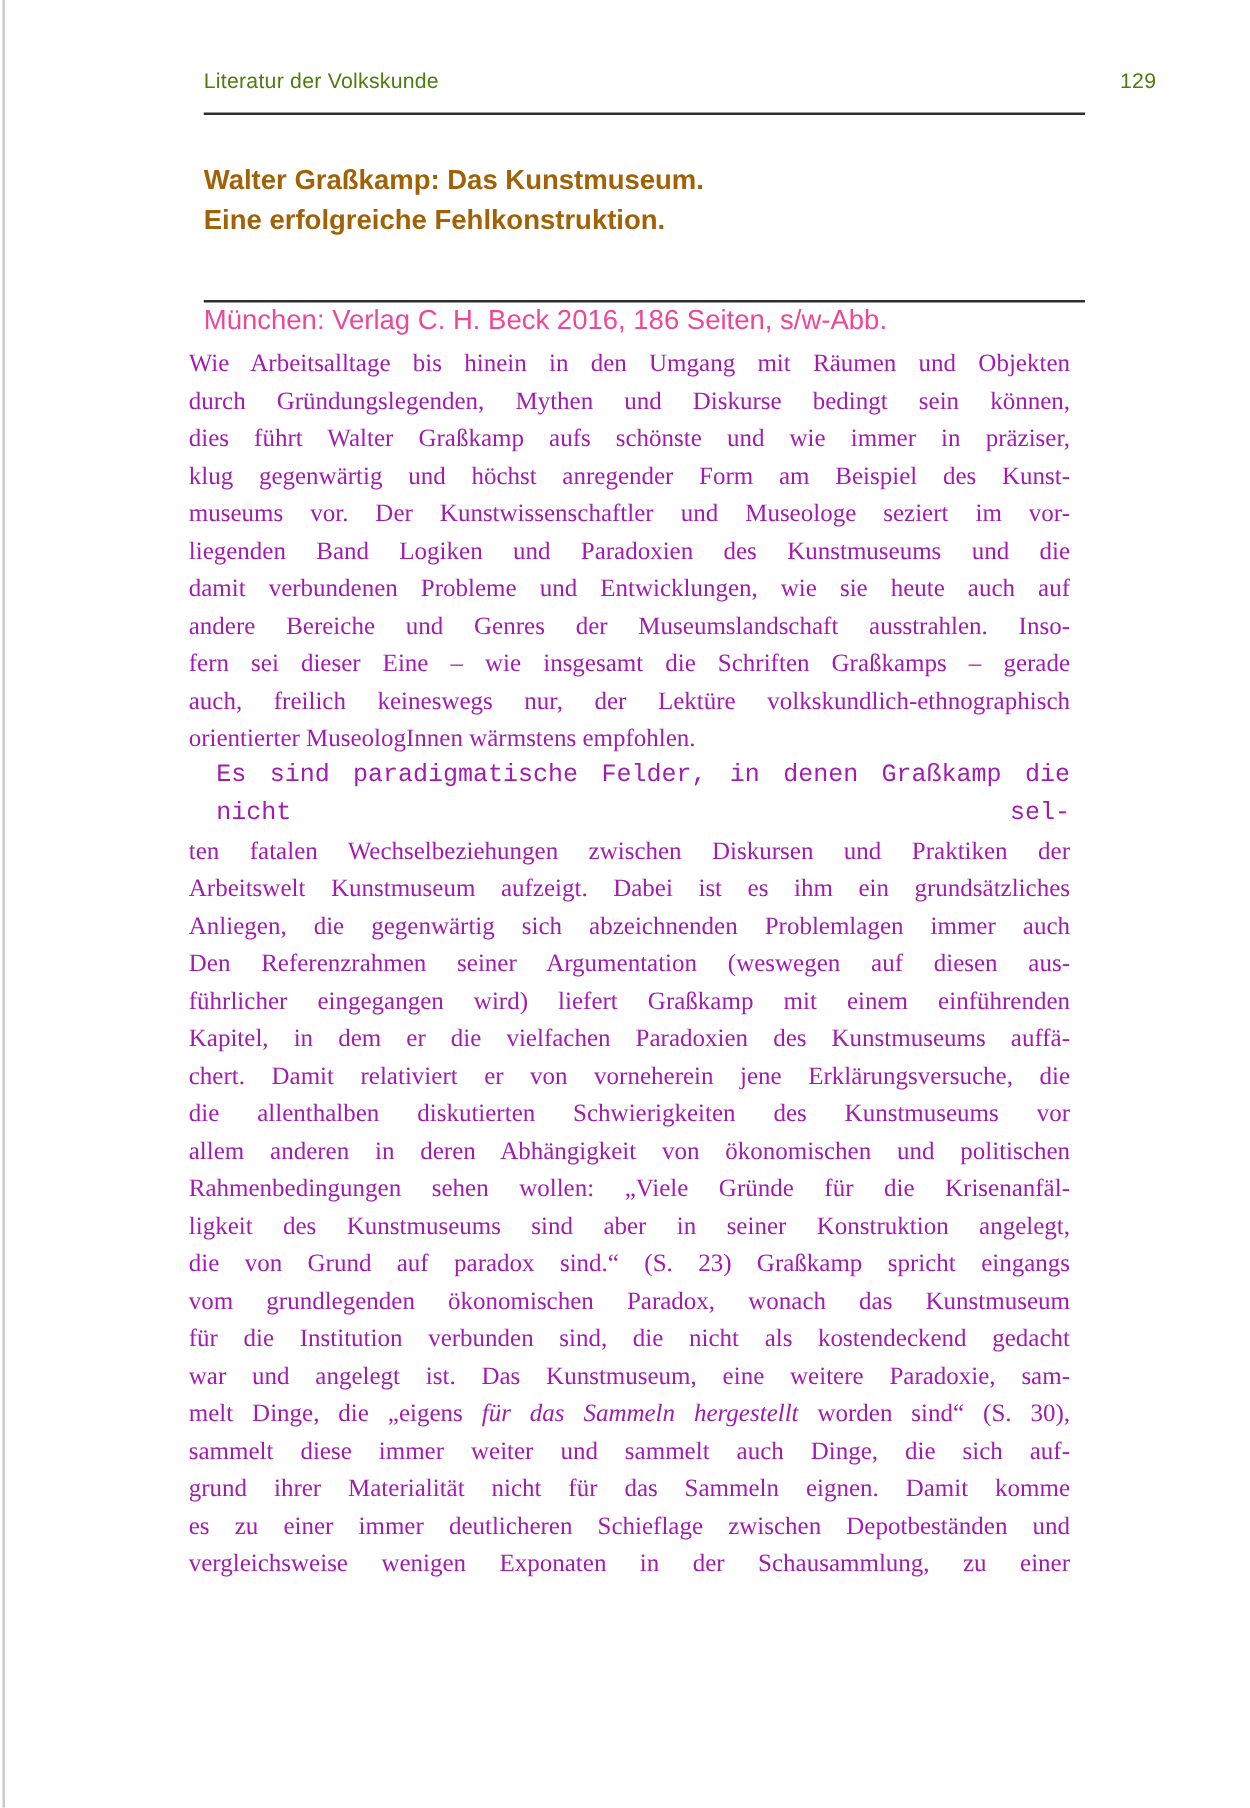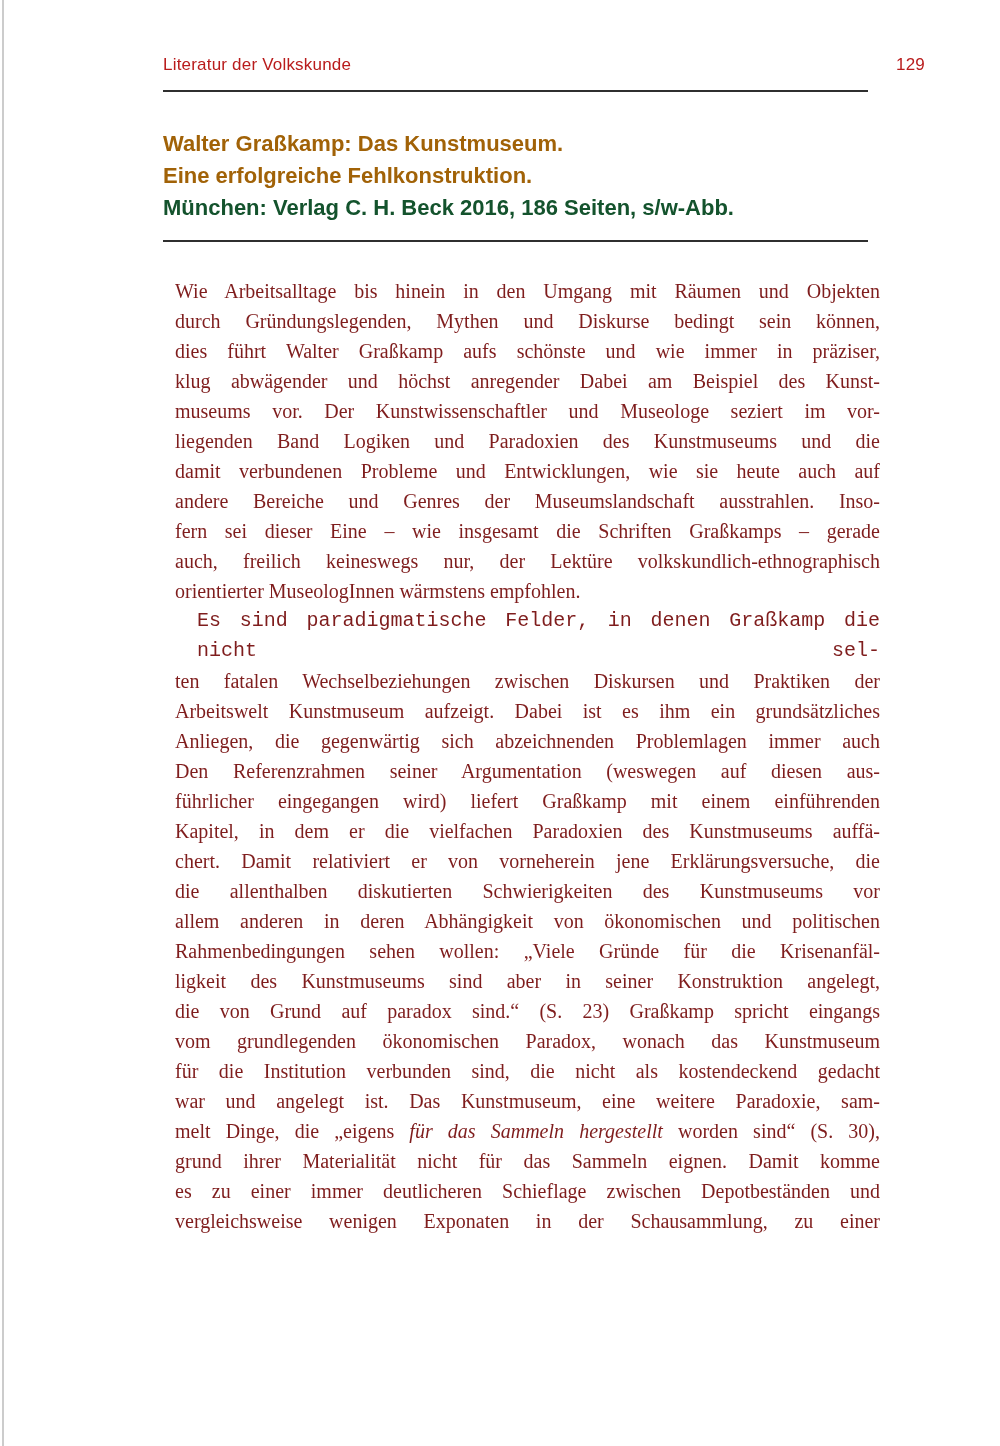--- a/index.html
+++ b/index.html
@@ -25,21 +25,21 @@
   }
   .page-header {
     position: absolute;
     left: 163px;
     top: 55px;
     width: 762px;
     display: flex;
     justify-content: space-between;
     align-items: center;
     font-size: 17px;
-    color: #b91c1c;
+    color: #4d7c0f;
     letter-spacing: 0.2px;
   }
   .rule {
     position: absolute;
     left: 163px;
     width: 705px;
     height: 1.5px;
     background: #2f2f2f;
   }
   .rule-top { top: 90px; }
@@ -50,32 +50,33 @@
     top: 128px;
     width: 762px;
     font-size: 22px;
     line-height: 32px;
   }
   .heading .title-line {
     font-weight: 700;
     color: #a16207;
   }
   .heading .imprint-line {
-    font-weight: 700;
-    color: #14532d;
+    font-weight: 400;
+    color: #ec4899;
+    margin-top: 48px;
   }
   .body-text {
     position: absolute;
-    left: 175px;
+    left: 151px;
     top: 276px;
     width: 705px;
     font-family: "Liberation Serif", serif;
     font-size: 20px;
     line-height: 30px;
-    color: #7f1d1d;
+    color: #a21caf;
   }
   .line {
     text-align: justify;
     text-align-last: justify;
     white-space: normal;
   }
   .line.para-end {
     text-align-last: left;
   }
   .line.indent {
@@ -104,21 +105,21 @@
   <div class="imprint-line">München: Verlag C. H. Beck 2016, 186 Seiten, s/w-Abb.</div>
 </div>
 
 <div class="rule rule-bottom"></div>
 
 <div class="body-text">
   <div>
     <div class="line">Wie Arbeitsalltage bis hinein in den Umgang mit Räumen und Objekten</div>
     <div class="line">durch Gründungslegenden, Mythen und Diskurse bedingt sein können,</div>
     <div class="line">dies führt Walter Graßkamp aufs schönste und wie immer in präziser,</div>
-    <div class="line">klug abwägender und höchst anregender Dabei am Beispiel des Kunst-</div>
+    <div class="line">klug gegenwärtig und höchst anregender Form am Beispiel des Kunst-</div>
     <div class="line">museums vor. Der Kunstwissenschaftler und Museologe seziert im vor-</div>
     <div class="line">liegenden Band Logiken und Paradoxien des Kunstmuseums und die</div>
     <div class="line">damit verbundenen Probleme und Entwicklungen, wie sie heute auch auf</div>
     <div class="line">andere Bereiche und Genres der Museumslandschaft ausstrahlen. Inso-</div>
     <div class="line">fern sei dieser Eine – wie insgesamt die Schriften Graßkamps – gerade</div>
     <div class="line">auch, freilich keineswegs nur, der Lektüre volkskundlich-ethnographisch</div>
     <div class="line para-end">orientierter MuseologInnen wärmstens empfohlen.</div>
   </div>
   <div>
     <div class="line indent">Es sind paradigmatische Felder, in denen Graßkamp die nicht sel-</div>
@@ -131,17 +132,18 @@
     <div class="line">chert. Damit relativiert er von vorneherein jene Erklärungsversuche, die</div>
     <div class="line">die allenthalben diskutierten Schwierigkeiten des Kunstmuseums vor</div>
     <div class="line">allem anderen in deren Abhängigkeit von ökonomischen und politischen</div>
     <div class="line">Rahmenbedingungen sehen wollen: „Viele Gründe für die Krisenanfäl-</div>
     <div class="line">ligkeit des Kunstmuseums sind aber in seiner Konstruktion angelegt,</div>
     <div class="line">die von Grund auf paradox sind.“ (S. 23) Graßkamp spricht eingangs</div>
     <div class="line">vom grundlegenden ökonomischen Paradox, wonach das Kunstmuseum</div>
     <div class="line">für die Institution verbunden sind, die nicht als kostendeckend gedacht</div>
     <div class="line">war und angelegt ist. Das Kunstmuseum, eine weitere Paradoxie, sam-</div>
     <div class="line"><span>melt Dinge, die „eigens </span><span class="italic-phrase">für das Sammeln hergestellt</span><span> worden sind“ (S. 30),</span></div>
+    <div class="line">sammelt diese immer weiter und sammelt auch Dinge, die sich auf-</div>
     <div class="line">grund ihrer Materialität nicht für das Sammeln eignen. Damit komme</div>
     <div class="line">es zu einer immer deutlicheren Schieflage zwischen Depotbeständen und</div>
     <div class="line">vergleichsweise wenigen Exponaten in der Schausammlung, zu einer</div>
   </div>
 </div>
 
 </body></html>

